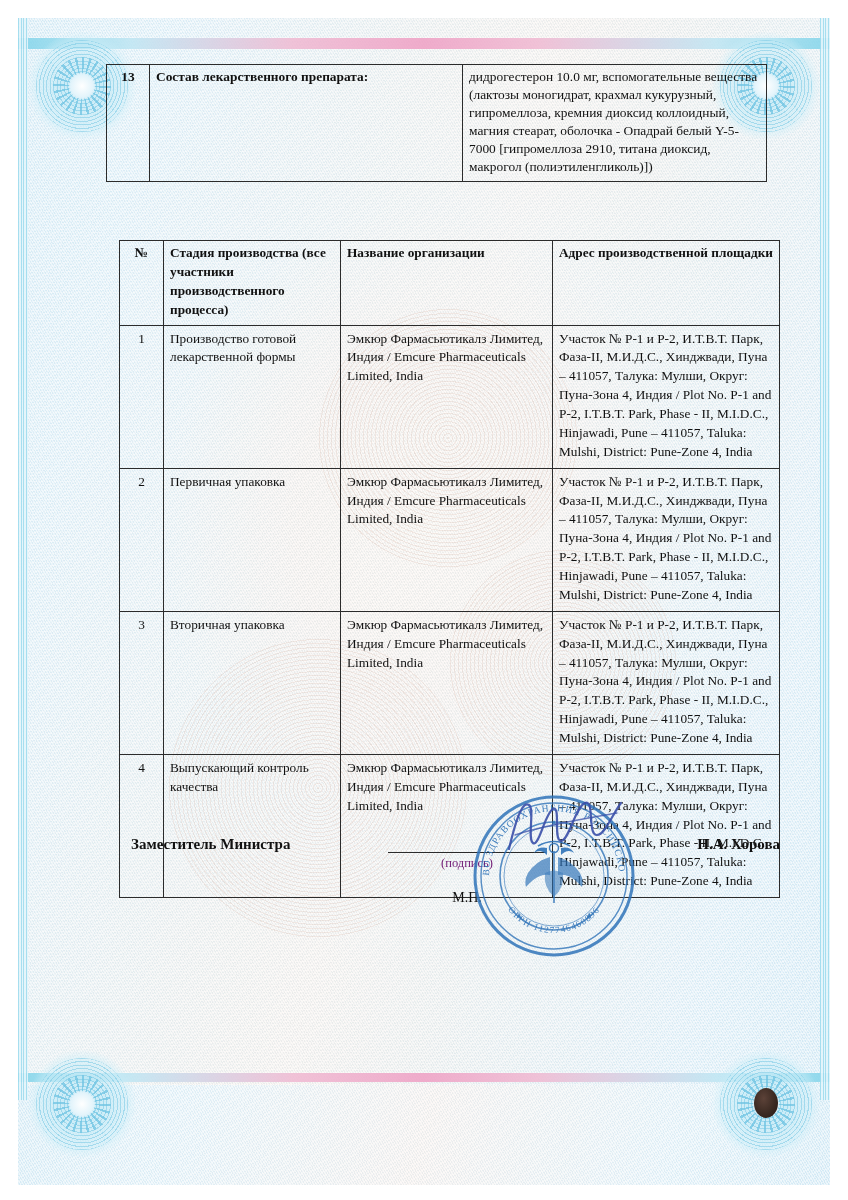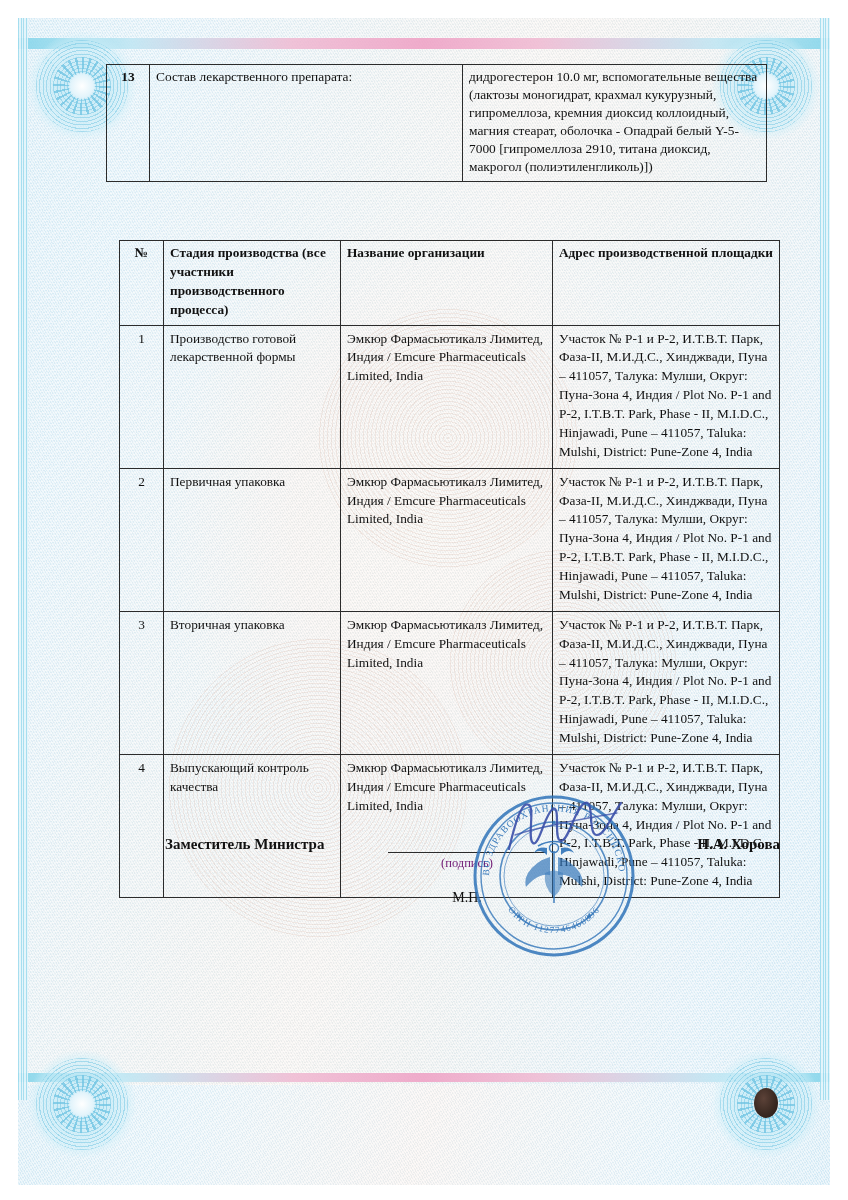--- a/index.html
+++ b/index.html
@@ -74,21 +74,21 @@
   .doc-title{
     position:absolute;top:16px;left:0;width:848px;text-align:center;
     font-size:15.5px;color:#111;letter-spacing:.1px;
   }
 
   
   table{border-collapse:collapse;}
   .t1{position:absolute;left:106px;top:53px;width:661px;margin-top:11px;}
   .t1 td{border:1px solid #2b2b2b;vertical-align:top;padding:3px 6px 4px;font-size:13.4px;color:#111;line-height:1.35;}
   .t1 .num{width:30px;text-align:center;font-weight:bold;}
-  .t1 .lbl{width:300px;font-weight:normal;}
+  .t1 .lbl{width:300px;font-weight:bold;}
   .t1 .val{}
   .t1 .val.ctr{text-align:center;}
 
   .note{
     position:absolute;left:119px;top:188px;width:661px;text-align:center;
     font-size:13.6px;color:#111;line-height:1.45;
   }
 
   
   .t2{position:absolute;left:119px;top:240px;width:661px;}
@@ -97,21 +97,21 @@
   .t2 td{padding:4px 6px 6px;}
   .t2 .c-no{width:31px;text-align:center;}
   .t2 .c-stage{width:164px;}
   .t2 .c-org{width:199px;}
   .t2 .c-addr{}
   .t2 th.c-no{text-align:center;}
   .t2 td.c-no{text-align:center;}
 
   
   .sig{position:absolute;left:0;top:818px;width:848px;height:120px;}
-  .sig .post{position:absolute;left:131px;top:18px;font-size:15px;font-weight:bold;color:#111;margin-left:34px;}
+  .sig .post{position:absolute;left:131px;top:18px;font-size:15px;font-weight:bold;color:#111;}
   .sig .name{position:absolute;right:68px;top:18px;font-size:15px;font-weight:bold;color:#111;}
   .sig .line{position:absolute;left:388px;top:34px;width:158px;height:0;border-top:1px solid #2b2b2b;}
   .sig .podp{position:absolute;left:388px;top:38px;width:158px;text-align:center;font-size:12.5px;color:#701a75;}
   .sig .mp{position:absolute;left:388px;top:72px;width:158px;text-align:center;font-size:14px;color:#111;}
 
   
   .stamp{position:absolute;left:471px;top:793px;width:166px;height:166px;pointer-events:none;}
   .stamp svg{width:100%;height:100%;overflow:visible;}
   .stamp text{font-family:"Liberation Serif",serif;fill:#2f73b8;}
   .sigscribble{position:absolute;left:505px;top:795px;width:120px;height:66px;pointer-events:none;}

